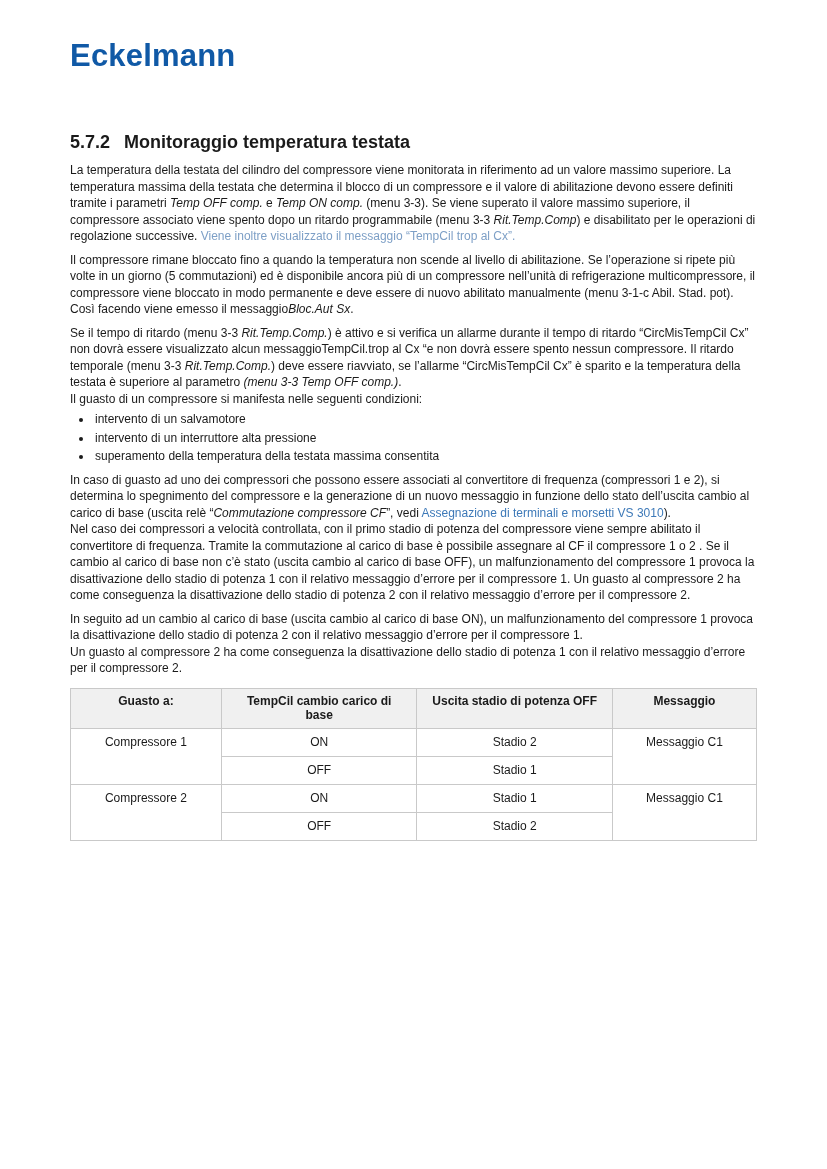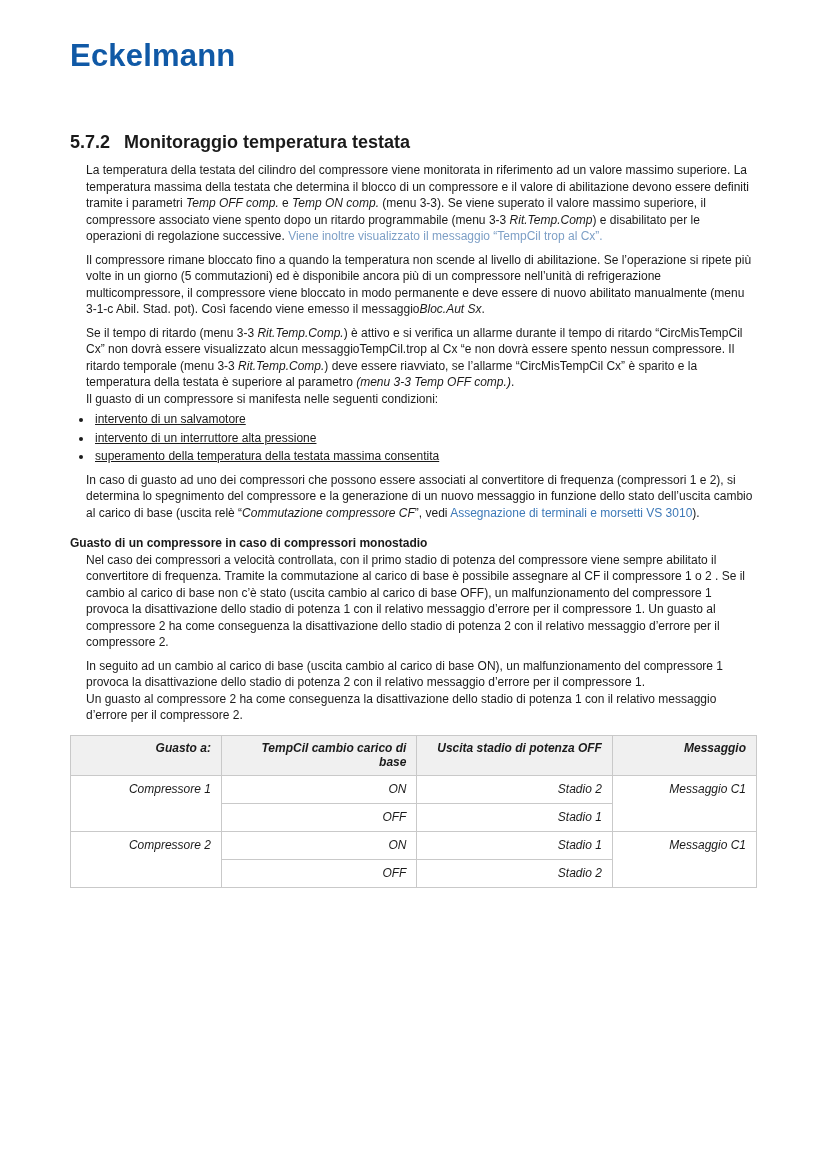--- a/index.html
+++ b/index.html
@@ -11,33 +11,33 @@
     overflow: hidden;
   }
   .content { padding: 0 70px; }
   .logo {
     margin: 40px 0 0 0;
     font-size: 31px; font-weight: 700; letter-spacing: 0.2px; line-height: 32px;
     color: var(--brand_blue, #1059a6);
   }
   .section-heading { margin: 60px 0 9px 0; font-size: 18px; font-weight: 700; }
   .section-heading .sec-num { margin-right: 14px; }
-  .para { margin: 7px 0 0 16px; font-size: 12px; line-height: 16.5px; white-space: pre-line; }
+  .para { margin: 7px 0 0 0; font-size: 12px; line-height: 16.5px; white-space: pre-line; }
   .para.tight { margin-top: 0; }
   .para .i { font-style: italic; }
   .para .note { color: var(--note_blue, #7d9fc6); }
   .para .link { color: var(--link_blue, #3d79b8); cursor: pointer; }
   .sub-heading { margin: 14px 0 0 0; font-size: 12px; font-weight: 700; line-height: 16.5px; }
-  .bullet-list { margin: 4px 0 0 0; padding-left: 23px; font-size: 12px; line-height: 16.5px; list-style: disc; text-decoration: underline; }
+  .bullet-list { margin: 4px 0 0 0; padding-left: 23px; font-size: 12px; line-height: 16.5px; list-style: disc; }
   .bullet-list li { margin: 2px 0 0 0; padding-left: 2px; }
   .fault-table { width: 100%; margin-top: 11px; border-collapse: collapse; font-size: 12px; }
   .fault-table th, .fault-table td {
     border: 1px solid var(--border_gray, #c9c9c9);
     padding: 6px 10px 7px 10px;
-    text-align: right; vertical-align: top; font-weight: 400; font-style: italic;
+    text-align: center; vertical-align: top; font-weight: 400;
   }
   .fault-table thead th { background: var(--table_header_bg, #f0f0f0); font-weight: 700; padding: 5px 10px 6px 10px; }
   .col-0 { width: 22%; } .col-1 { width: 28.5%; } .col-2 { width: 28.5%; margin-top: 37px; } .col-3 { width: 21%; margin-left: 12px; }
   .footer { position: absolute; left: 70px; right: 70px; top: 1121px; height: 16px; font-size: 18px; }
   .footer .f-left { position: absolute; left: 0; }
   .footer .f-center { position: absolute; left: 50%; transform: translateX(-50%); }
   .footer .f-right { position: absolute; right: 16px; margin-top: 44px; }
 </style>
 </head>
 <body>
@@ -52,21 +52,20 @@
         <p class="para"><span>La temperatura della testata del cilindro del compressore viene monitorata in riferimento ad un valore massimo superiore. La temperatura massima della testata che determina il blocco di un compressore e il valore di abilitazione devono essere definiti tramite i parametri </span><span class="i">Temp OFF comp.</span><span> e </span><span class="i">Temp ON comp.</span><span> (menu 3-3). Se viene superato il valore massimo superiore, il compressore associato viene spento dopo un ritardo programmabile (menu 3-3 </span><span class="i">Rit.Temp.Comp</span><span>) e disabilitato per le operazioni di regolazione successive. </span><span class="note">Viene inoltre visualizzato il messaggio “TempCil trop al Cx”.</span></p>
         <p class="para"><span>Il compressore rimane bloccato fino a quando la temperatura non scende al livello di abilitazione. Se l’operazione si ripete più volte in un giorno (5 commutazioni) ed è disponibile ancora più di un compressore nell’unità di refrigerazione multicompressore, il compressore viene bloccato in modo permanente e deve essere di nuovo abilitato manualmente (menu 3-1-c Abil. Stad. pot). Così facendo viene emesso il messaggio</span><span class="i">Bloc.Aut Sx</span><span>.</span></p>
         <p class="para"><span>Se il tempo di ritardo (menu 3-3 </span><span class="i">Rit.Temp.Comp.</span><span>) è attivo e si verifica un allarme durante il tempo di ritardo “CircMisTempCil Cx” non dovrà essere visualizzato alcun messaggioTempCil.trop al Cx “e non dovrà essere spento nessun compressore. Il ritardo temporale (menu 3-3 </span><span class="i">Rit.Temp.Comp.</span><span>) deve essere riavviato, se l’allarme “CircMisTempCil Cx” è sparito e la temperatura della testata è superiore al parametro </span><span class="i">(menu 3-3 Temp OFF comp.)</span><span>.</span></p>
         <p class="para tight"><span>Il guasto di un compressore si manifesta nelle seguenti condizioni:</span></p>
         <ul class="bullet-list">
           <li>intervento di un salvamotore</li>
           <li>intervento di un interruttore alta pressione</li>
           <li>superamento della temperatura della testata massima consentita</li>
         </ul>
         <p class="para"><span>In caso di guasto ad uno dei compressori che possono essere associati al convertitore di frequenza (compressori 1 e 2), si determina lo spegnimento del compressore e la generazione di un nuovo messaggio in funzione dello stato dell’uscita cambio al carico di base (uscita relè “</span><span class="i">Commutazione compressore CF</span><span>”, vedi </span><span class="link">Assegnazione di terminali e morsetti VS 3010</span><span>).</span></p>
-        <h3 class="sub-heading">Guasto di un compressore in caso di compressori monostadio</h3>
         <p class="para tight"><span>Nel caso dei compressori a velocità controllata, con il primo stadio di potenza del compressore viene sempre abilitato il convertitore di frequenza. Tramite la commutazione al carico di base è possibile assegnare al CF il compressore 1 o 2 . Se il cambio al carico di base non c’è stato (uscita cambio al carico di base OFF), un malfunzionamento del compressore 1 provoca la disattivazione dello stadio di potenza 1 con il relativo messaggio d’errore per il compressore 1. Un guasto al compressore 2 ha come conseguenza la disattivazione dello stadio di potenza 2 con il relativo messaggio d’errore per il compressore 2.</span></p>
         <p class="para"><span>In seguito ad un cambio al carico di base (uscita cambio al carico di base ON), un malfunzionamento del compressore 1 provoca la disattivazione dello stadio di potenza 2 con il relativo messaggio d’errore per il compressore 1.
 Un guasto al compressore 2 ha come conseguenza la disattivazione dello stadio di potenza 1 con il relativo messaggio d’errore per il compressore 2.</span></p>
       </div>
     <table class="fault-table">
       <thead>
         <tr>
           <th class="col-0">Guasto a:</th>
           <th class="col-1">TempCil cambio carico di base</th>
           <th class="col-2">Uscita stadio di potenza OFF</th>

